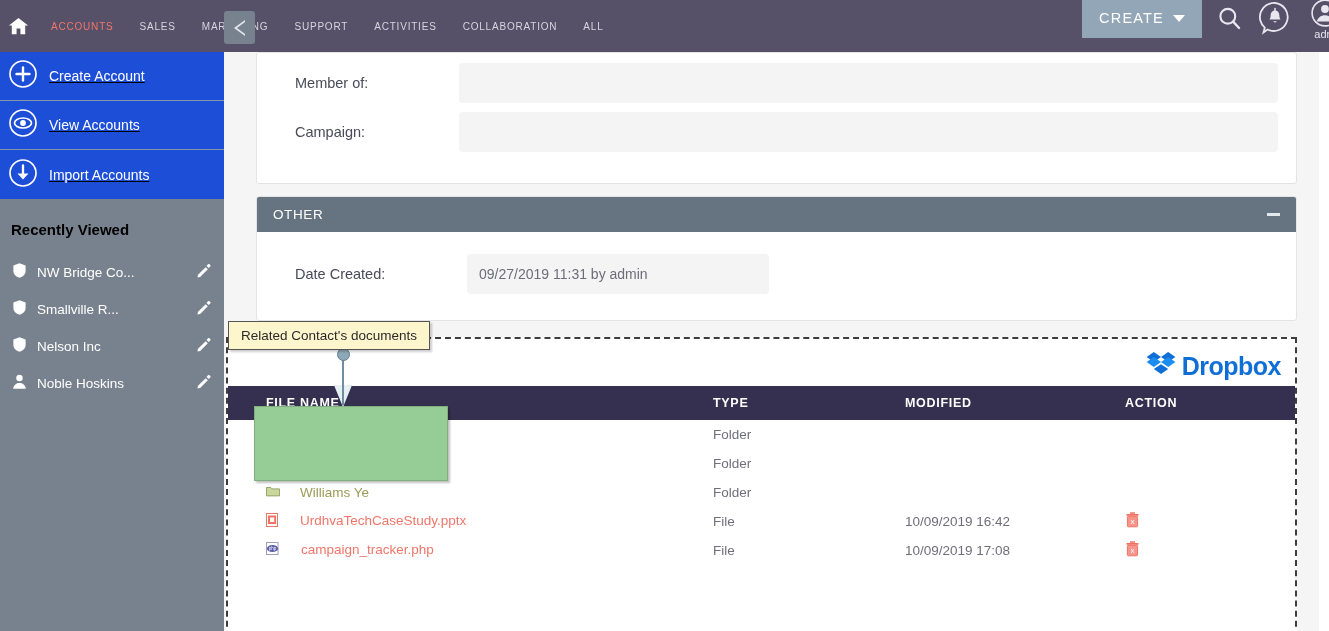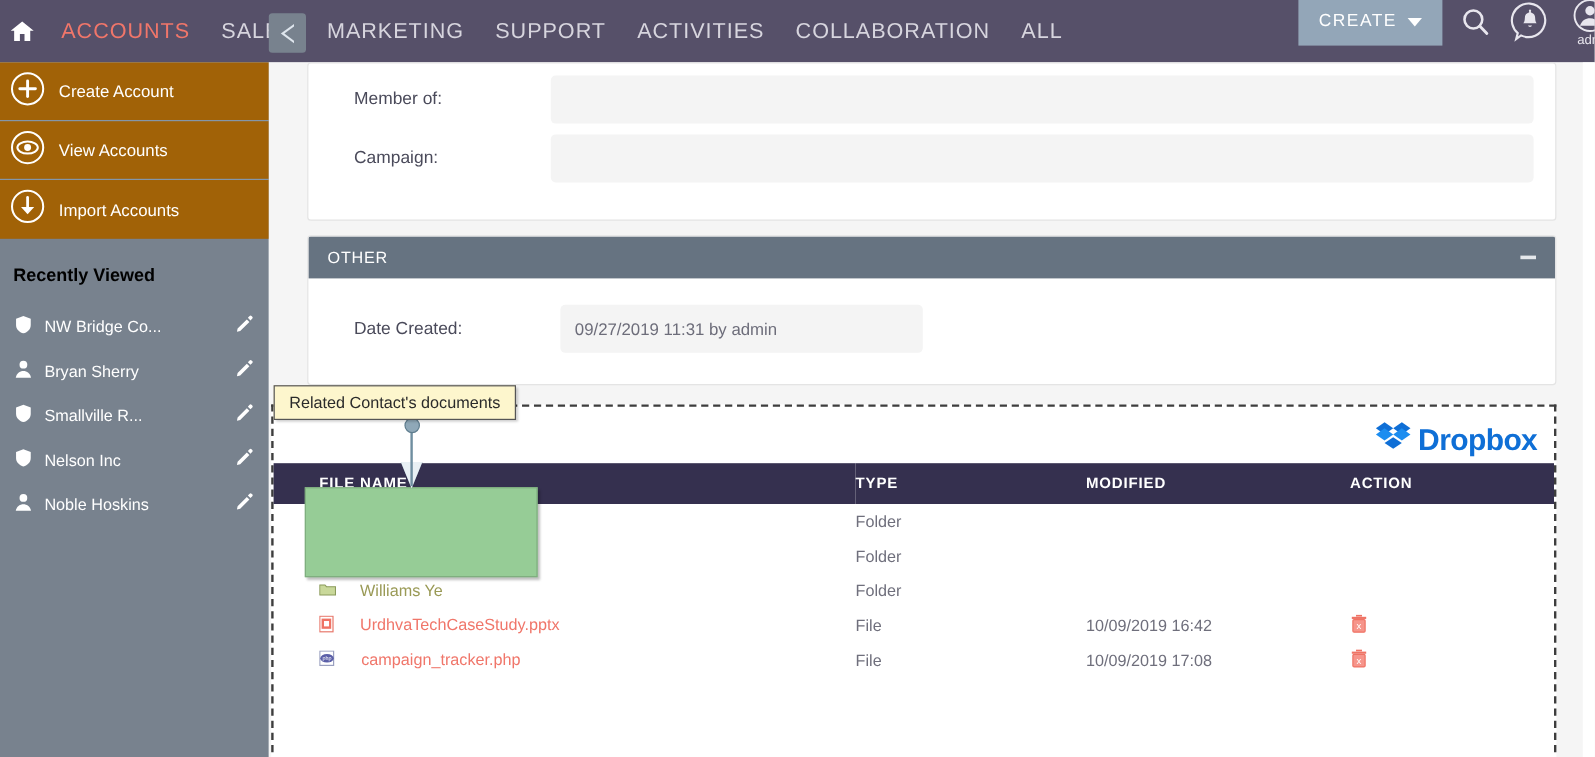--- a/index.html
+++ b/index.html
@@ -32,21 +32,21 @@
     width: 24px; height: 24px;
     display: flex; align-items: center; justify-content: center;
   }
   .nav-links {
     display: flex;
     align-items: center;
     height: 100%;
   }
   .nav-link {
     color: #d7d5de;
-    font-size: 18px;
+    font-size: 10px;
     letter-spacing: 0.8px;
     padding: 0 13px;
     text-decoration: none;
     white-space: nowrap;
     cursor: pointer;
   }
   .nav-link.active { color: #f0766a; }
   .nav-right {
     position: absolute;
     right: 0; top: 0;
@@ -96,21 +96,21 @@
   }
 
   
   .sidebar {
     position: absolute;
     top: 52px; left: 0;
     width: 224px;
     height: 579px;
     background: #78828e;
   }
-  .side-actions { background: #a16207; }
+  .side-actions { background: #1d4ed8; text-decoration: underline; }
   .side-action {
     height: 49px;
     display: flex;
     align-items: center;
     padding-left: 8px;
     box-sizing: border-box;
     border-bottom: 1px solid #8496a9;
     cursor: pointer;
   }
   .side-action:last-child { border-bottom: none; }
@@ -468,34 +468,20 @@
         </svg>
     </span>
     <span class="rv-label">NW Bridge Co...</span>
     <span>
       <svg width="16" height="16" viewBox="0 0 20 20">
           <path fill="#ffffff" d="M2.5 14.8 1.8 18.2l3.4-.8 9.6-9.6-2.7-2.6zM15.9 6.3l1.9-1.9a1.4 1.4 0 0 0 0-2l-.8-.7a1.4 1.4 0 0 0-2 0l-1.8 1.9z"></path>
         </svg>
     </span>
   </div>
 
-  <div class="rv-item">
-    <span>
-      <svg width="17" height="17" viewBox="0 0 20 20">
-          <circle cx="10" cy="5.8" r="3.8" fill="#ffffff"></circle>
-          <path fill="#ffffff" d="M2.5 18.5c.8-4.3 3.9-6.6 7.5-6.6s6.7 2.3 7.5 6.6z"></path>
-        </svg>
-    </span>
-    <span class="rv-label">Bryan Sherry</span>
-    <span>
-      <svg width="16" height="16" viewBox="0 0 20 20">
-          <path fill="#ffffff" d="M2.5 14.8 1.8 18.2l3.4-.8 9.6-9.6-2.7-2.6zM15.9 6.3l1.9-1.9a1.4 1.4 0 0 0 0-2l-.8-.7a1.4 1.4 0 0 0-2 0l-1.8 1.9z"></path>
-        </svg>
-    </span>
-  </div>
 
   <div class="rv-item">
     <span>
       <svg width="17" height="17" viewBox="0 0 20 20">
           <path fill="#ffffff" d="M10 1.5 2.8 4.2v6.1c0 4.1 3 7.2 7.2 8.2 4.2-1 7.2-4.1 7.2-8.2V4.2z"></path>
         </svg>
     </span>
     <span class="rv-label">Smallville R...</span>
     <span>
       <svg width="16" height="16" viewBox="0 0 20 20">

